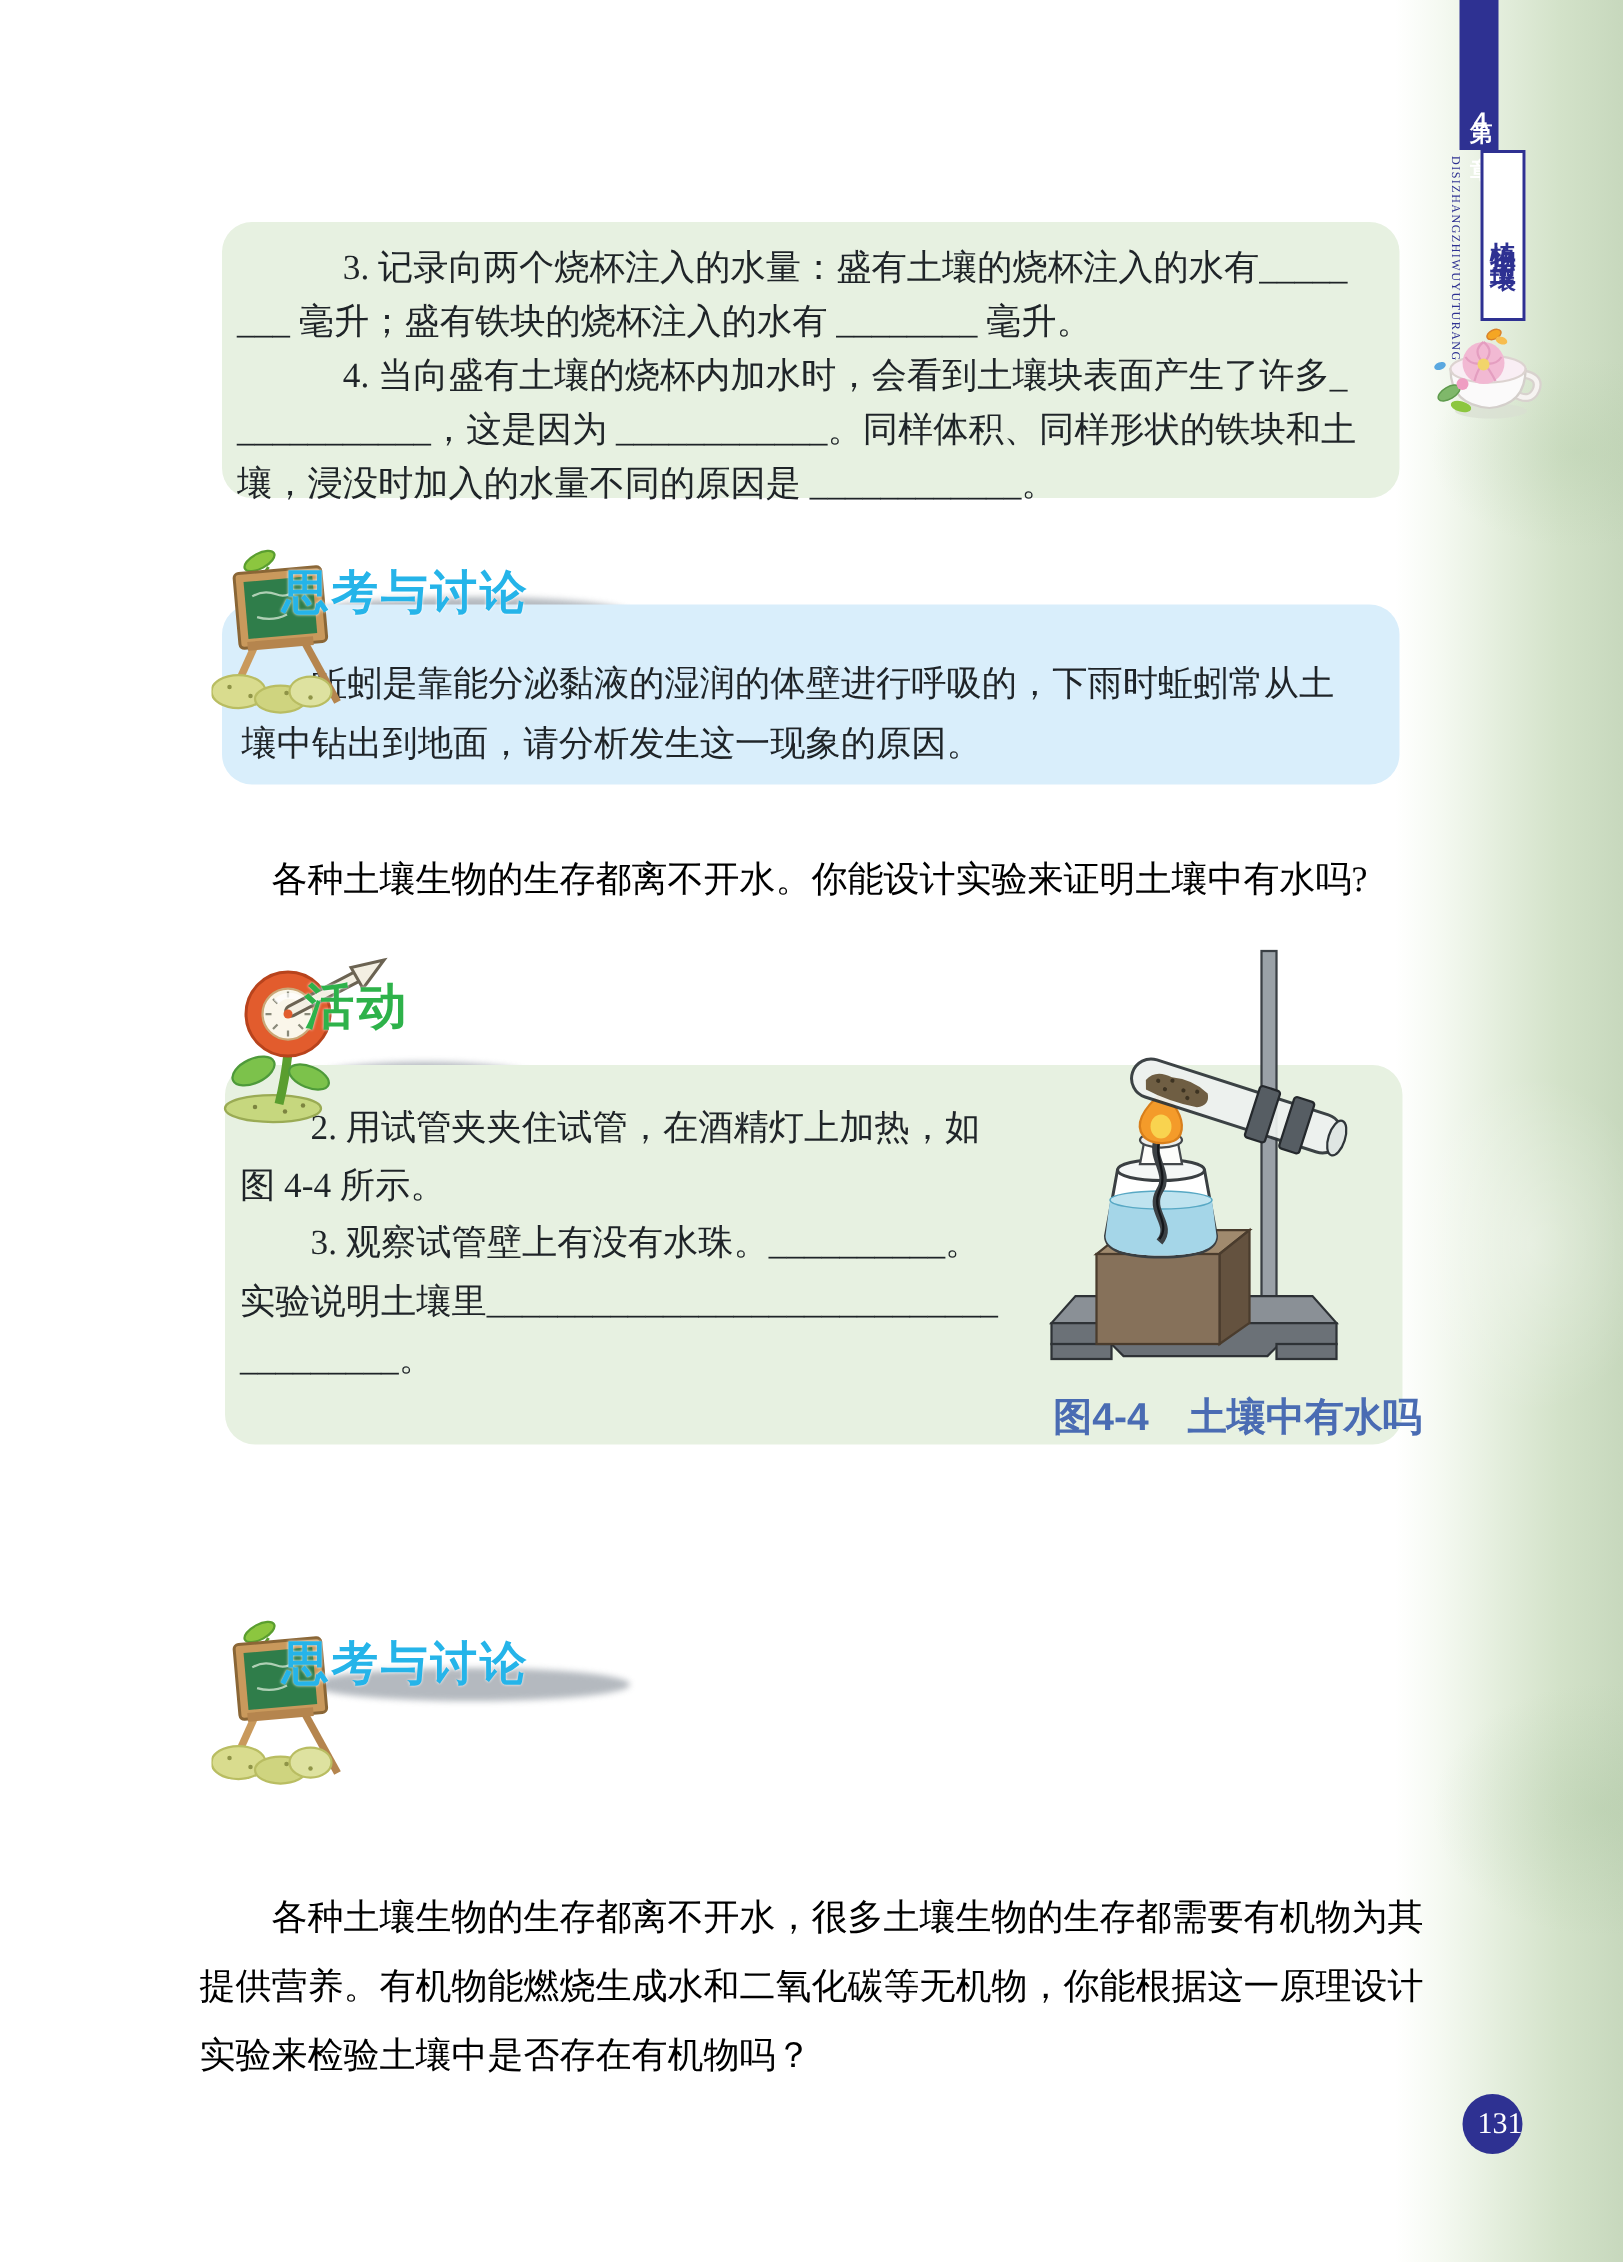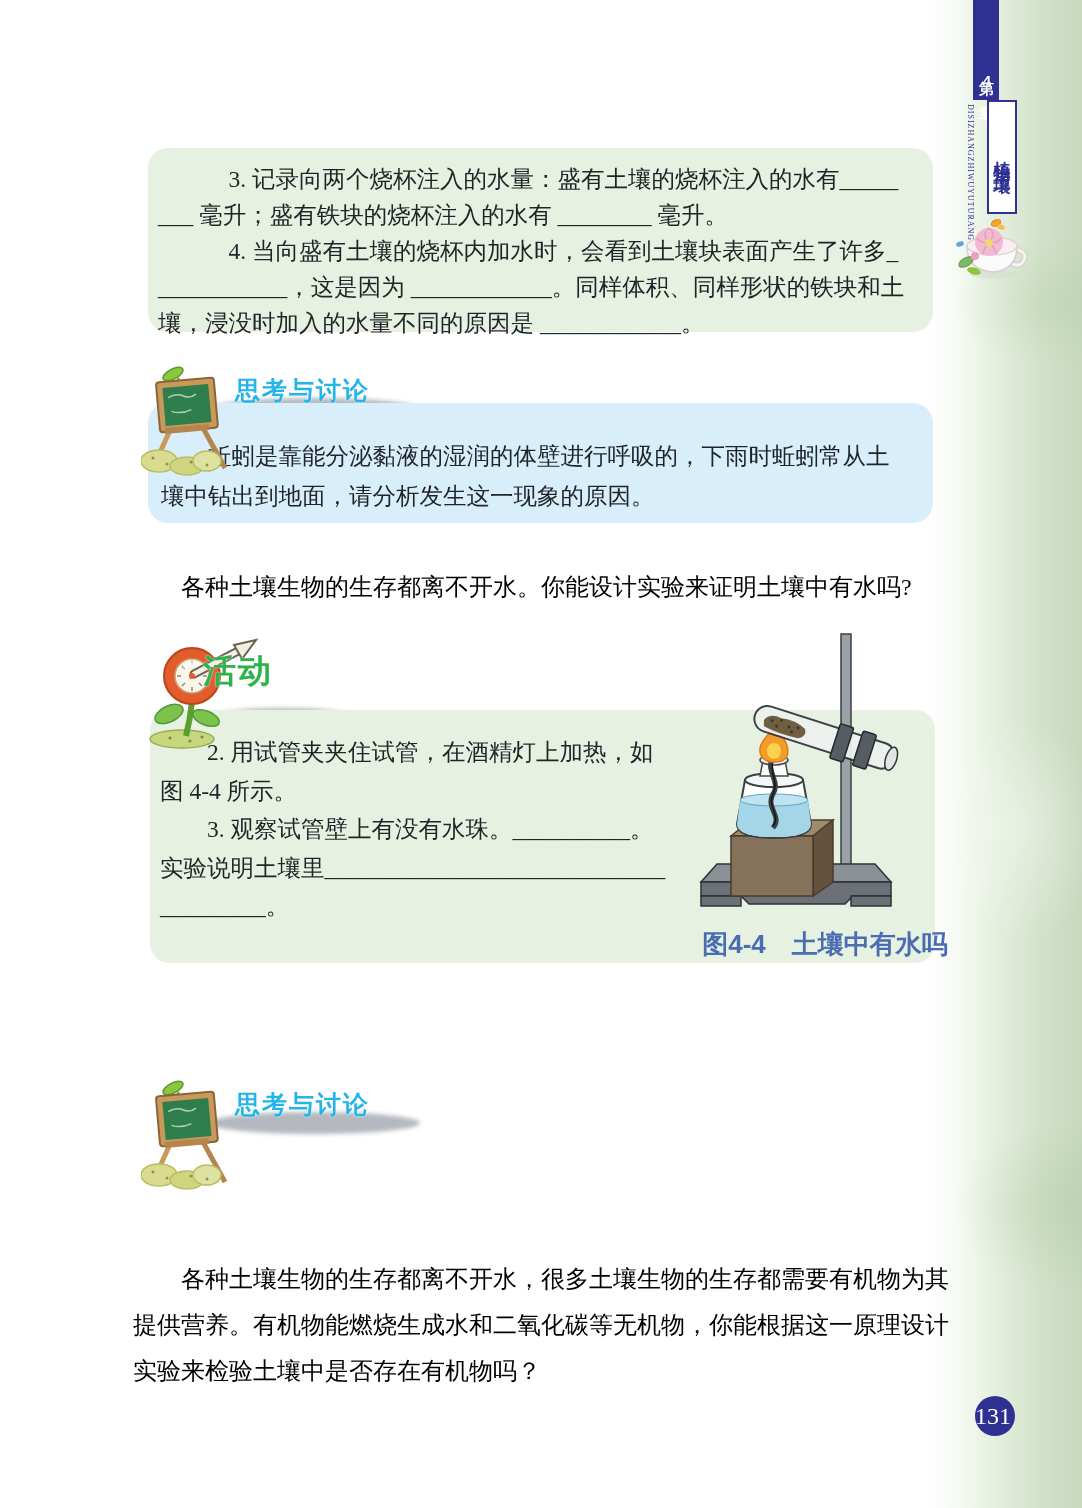--- a/index.html
+++ b/index.html
@@ -44,22 +44,22 @@
     position:absolute; left:966px; top:104px; height:150px; z-index:2;
     writing-mode:vertical-rl; text-orientation:mixed;
     color:#2e3192; font-size:8px; letter-spacing:1px;
     font-family:"Liberation Serif","DejaVu Serif",serif;
   }
   .teacup { position:absolute; left:953px; top:216px; z-index:2; }
   
   .page-num {
     position:absolute; left:975px; top:1396px; width:40px; height:40px; z-index:2;
     background:#2e3192; border-radius:50%;
-    display:flex; align-items:center; justify-content:flex-start;
-    color:#ffffff; font-size:24px; font-family:"Liberation Serif",serif;
+    display:flex; align-items:center; justify-content:flex-end;
+    color:#ffffff; font-size:20px; font-family:"Liberation Serif",serif;
   }
   
   .round-box { position:absolute; border-radius:20px; z-index:1; }
   .box-green { background:#e7f1e1; }
   .box-blue  { background:#d9eefb; }
 
   .exercise-box { left:148px; top:148px; width:785px; height:184px; padding:13px 24px 0 10px; }
   .exercise-box p, .steps p {
     font-size:23.5px; line-height:35px; text-indent:3em;
     word-break:break-all; color:#1f2428;
@@ -83,21 +83,21 @@
   .para-3 { top:1256px; width:818px; line-height:46px; }
 
   
   .hdr-shadow { position:absolute; background:#a7adb4; border-radius:50%;
                 filter:blur(2px); opacity:.85; z-index:1; }
   .section-title {
     position:absolute; z-index:3;
     font-family:"Liberation Sans","DejaVu Sans",sans-serif; font-weight:bold;
     letter-spacing:2px;
   }
-  .td-title { color:#25b4e9; font-size:25px; text-shadow:0 0 2px #ffffff;margin-left:47px; }
+  .td-title { color:#25b4e9; font-size:31px; text-shadow:0 0 2px #ffffff; }
   .act-title { color:#2eb24a; font-size:33px; text-shadow:0 0 2px #ffffff; }
   .icon-abs { position:absolute; z-index:3; }
 
   .figure { position:absolute; left:693px; top:624px; z-index:3; }
   .figure-caption {
     position:absolute; left:690px; top:927px; width:270px; z-index:3;
     text-align:center; color:#4a6cb3; font-weight:bold; font-size:26px;
     font-family:"Liberation Sans","DejaVu Sans",sans-serif;
   }
 </style>

